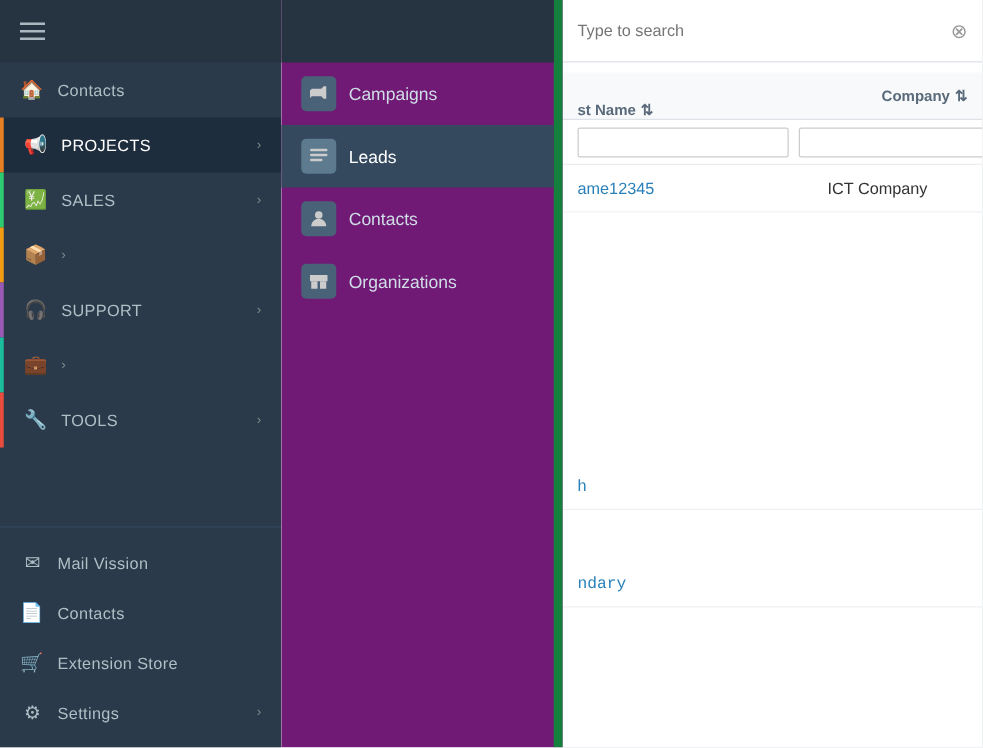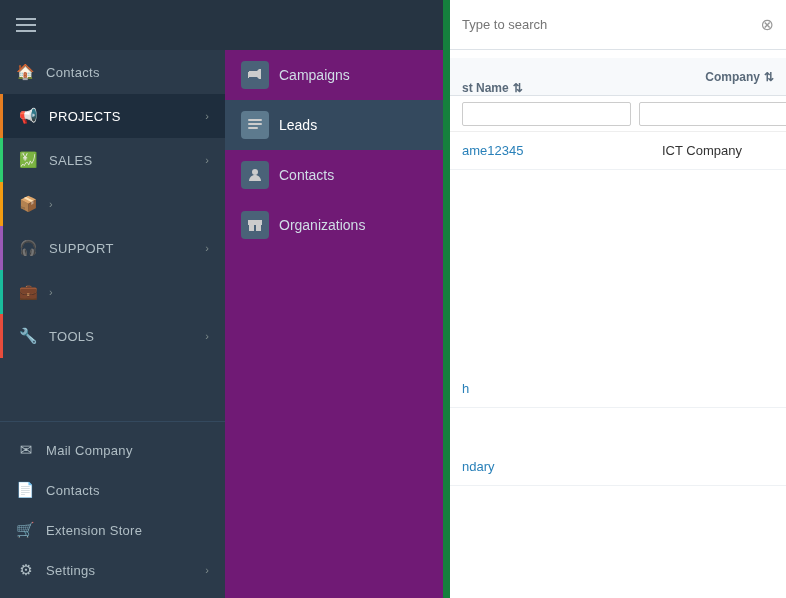--- a/index.html
+++ b/index.html
@@ -323,21 +323,21 @@
     <div class="nav-item tools" style="border-left: 3px solid #e74c3c;">
       <span class="nav-icon">🔧</span>
       <span class="nav-label">TOOLS</span>
       <span class="chevron">›</span>
     </div>
   </nav>
 
   <div class="sidebar-bottom">
     <div class="nav-item">
       <span class="nav-icon">✉</span>
-      <span class="nav-label">Mail Company</span>
+      <span class="nav-label">Mail Vission</span>
     </div>
     <div class="nav-item">
       <span class="nav-icon">📄</span>
       <span class="nav-label">Contacts</span>
     </div>
     <div class="nav-item">
       <span class="nav-icon">🛒</span>
       <span class="nav-label">Extension Store</span>
     </div>
     <div class="nav-item">
@@ -424,18 +424,18 @@
           <a href="#">ame12345</a>
         </div>
         <div class="data-cell company">ICT Company</div>
       </div>
 
       <div class="empty-rows"></div>
 
       <div class="content-row">
         <a href="#" class="content-cell">h</a>
       </div>
-      <div class="content-row" style="margin-top: 40px;">
+      <div class="content-row" style="margin-top: 40px; font-family: Liberation Mono, monospace;">
         <a href="#" class="content-cell">ndary</a>
       </div>
     </div>
   </div>
 </div>
 
 </body></html>

